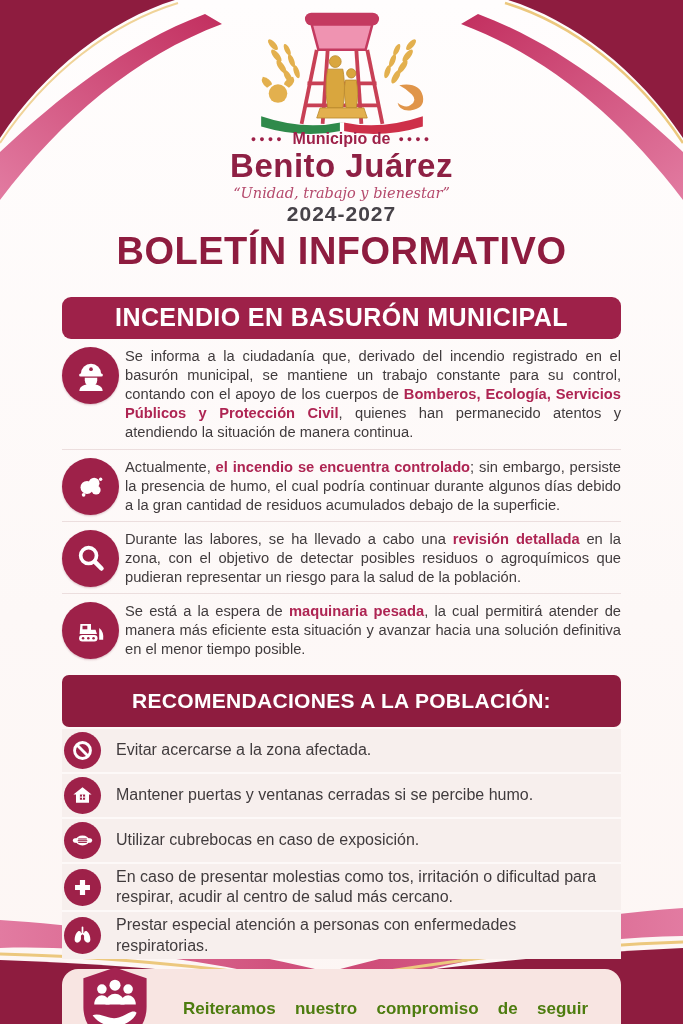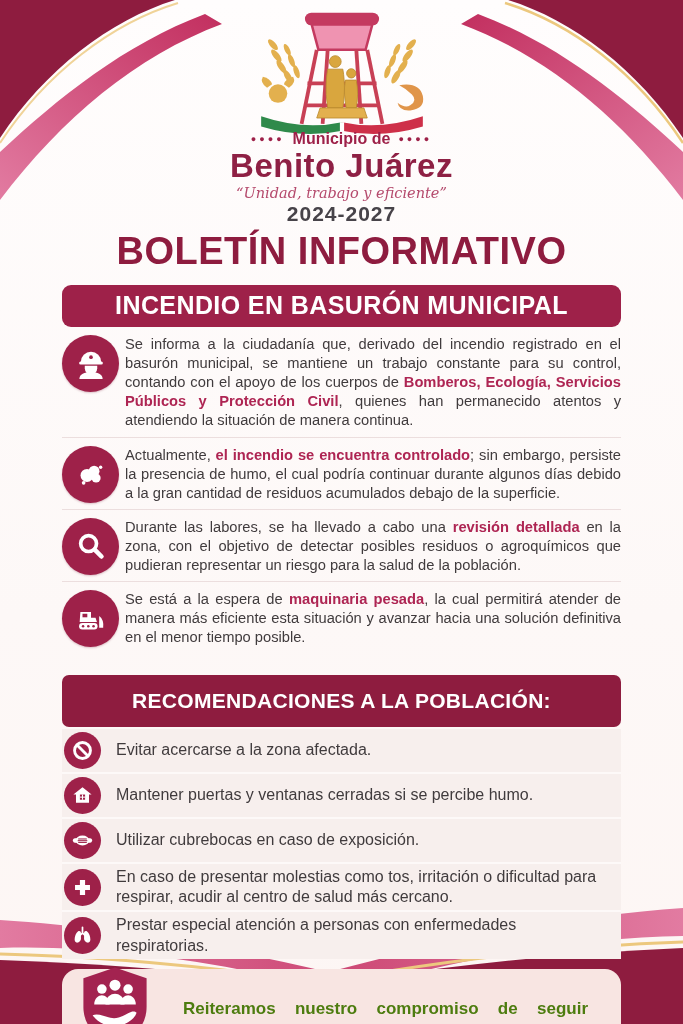--- a/index.html
+++ b/index.html
@@ -13,29 +13,29 @@
 
   .logo-block{text-align:center;}
   .emblem{display:block;margin:0 auto;}
   .muni-row{display:flex;align-items:center;justify-content:center;gap:8px;color:#9e2149;font-weight:bold;font-size:16px;margin-top:-4px;}
   .dots{font-size:9px;letter-spacing:3px;color:#9e2149;}
   .muni-name{color:#8e2044;font-weight:bold;font-size:33px;line-height:1.0;margin-top:1px;letter-spacing:0.5px;}
   .motto{font-family:"DejaVu Serif",serif;font-style:italic;color:#b54a6d;font-size:14.5px;margin-top:3px;}
   .period{color:#474349;font-weight:bold;font-size:21px;margin-top:1px;letter-spacing:1px;}
 
   .page-title{color:#8e1c3f;font-weight:bold;font-size:38px;text-align:center;margin:4px 0 0 0;letter-spacing:0.5px;}
-  .banner{background:#9e2149;color:#ffffff;font-weight:bold;font-size:25px;text-align:center;border-radius:9px;padding:6px 0 7px 0;margin-top:12px;letter-spacing:0.4px;}
+  .banner{background:#9e2149;color:#ffffff;font-weight:bold;font-size:25px;text-align:center;border-radius:9px;padding:6px 0 7px 0;margin-top:24px;letter-spacing:0.4px;}
 
   .para-row{display:flex;align-items:flex-start;gap:6px;padding:8px 0 6px 0;}
   .para-row + .para-row{border-top:1.5px solid #ecdede;}
   .circle-icon{flex:none;width:57px;height:57px;border-radius:50%;background:#9e2149;display:flex;align-items:center;justify-content:center;box-shadow:0 1px 2px rgba(120,20,50,.25);}
   .para-text{margin:0;font-size:14.7px;line-height:1.3;color:#403b3d;text-align:justify;}
   .para-text .accent{color:#ae2553;font-weight:bold;}
 
-  .rec-banner{background:#8e1c3f;color:#fff;font-weight:bold;font-size:21px;text-align:center;border-radius:7px;padding:14px 0;margin-top:21px;letter-spacing:0.3px;}
+  .rec-banner{background:#8e1c3f;color:#fff;font-weight:bold;font-size:21px;text-align:center;border-radius:7px;padding:14px 0;margin-top:9px;letter-spacing:0.3px;}
   .recs{margin-top:2px;}
   .rec-row{display:flex;align-items:center;gap:15px;background:#f7efed;padding:3px 10px 3px 2px;}
   .rec-row + .rec-row{border-top:2px solid #fdf9f8;}
   .rec-icon{flex:none;width:37px;height:37px;border-radius:50%;background:#9e2149;display:flex;align-items:center;justify-content:center;}
   .rec-text{margin:0;font-size:16px;line-height:1.28;color:#403b3d;}
 
   .footer-box{position:relative;margin-top:10px;background:#f8e5e2;border-radius:16px;min-height:84px;padding:14px 18px 12px 106px;box-sizing:border-box;display:flex;align-items:center;}
   .footer-shield{position:absolute;left:16px;top:-4px;}
   .footer-text{margin:15px;color:#4d7c0f;font-weight:bold;font-size:17px;line-height:1.35;text-align:justify;}
 </style>
@@ -144,21 +144,21 @@
           <path d="M216 131 q-50 17 -96 7 v10 q46 10 96 -5 z" fill="#ce3049"></path>
           <path d="M120 138 v11" stroke="#ffffff" stroke-width="5"></path>
         </g>
       </svg>
       <div class="muni-row">
         <span class="dots">●●●●</span>
         <span>Municipio de</span>
         <span class="dots">●●●●</span>
       </div>
       <div class="muni-name">Benito Juárez</div>
-      <div class="motto">“Unidad, trabajo y eficiente”</div>
+      <div class="motto">“Unidad, trabajo y bienestar”</div>
       <div class="period">2024-2027</div>
     </header>
 
     <h1 class="page-title">BOLETÍN INFORMATIVO</h1>
     <div class="banner">INCENDIO EN BASURÓN MUNICIPAL</div>
 
     <section>
 
       <div class="para-row">
         <div class="circle-icon">

